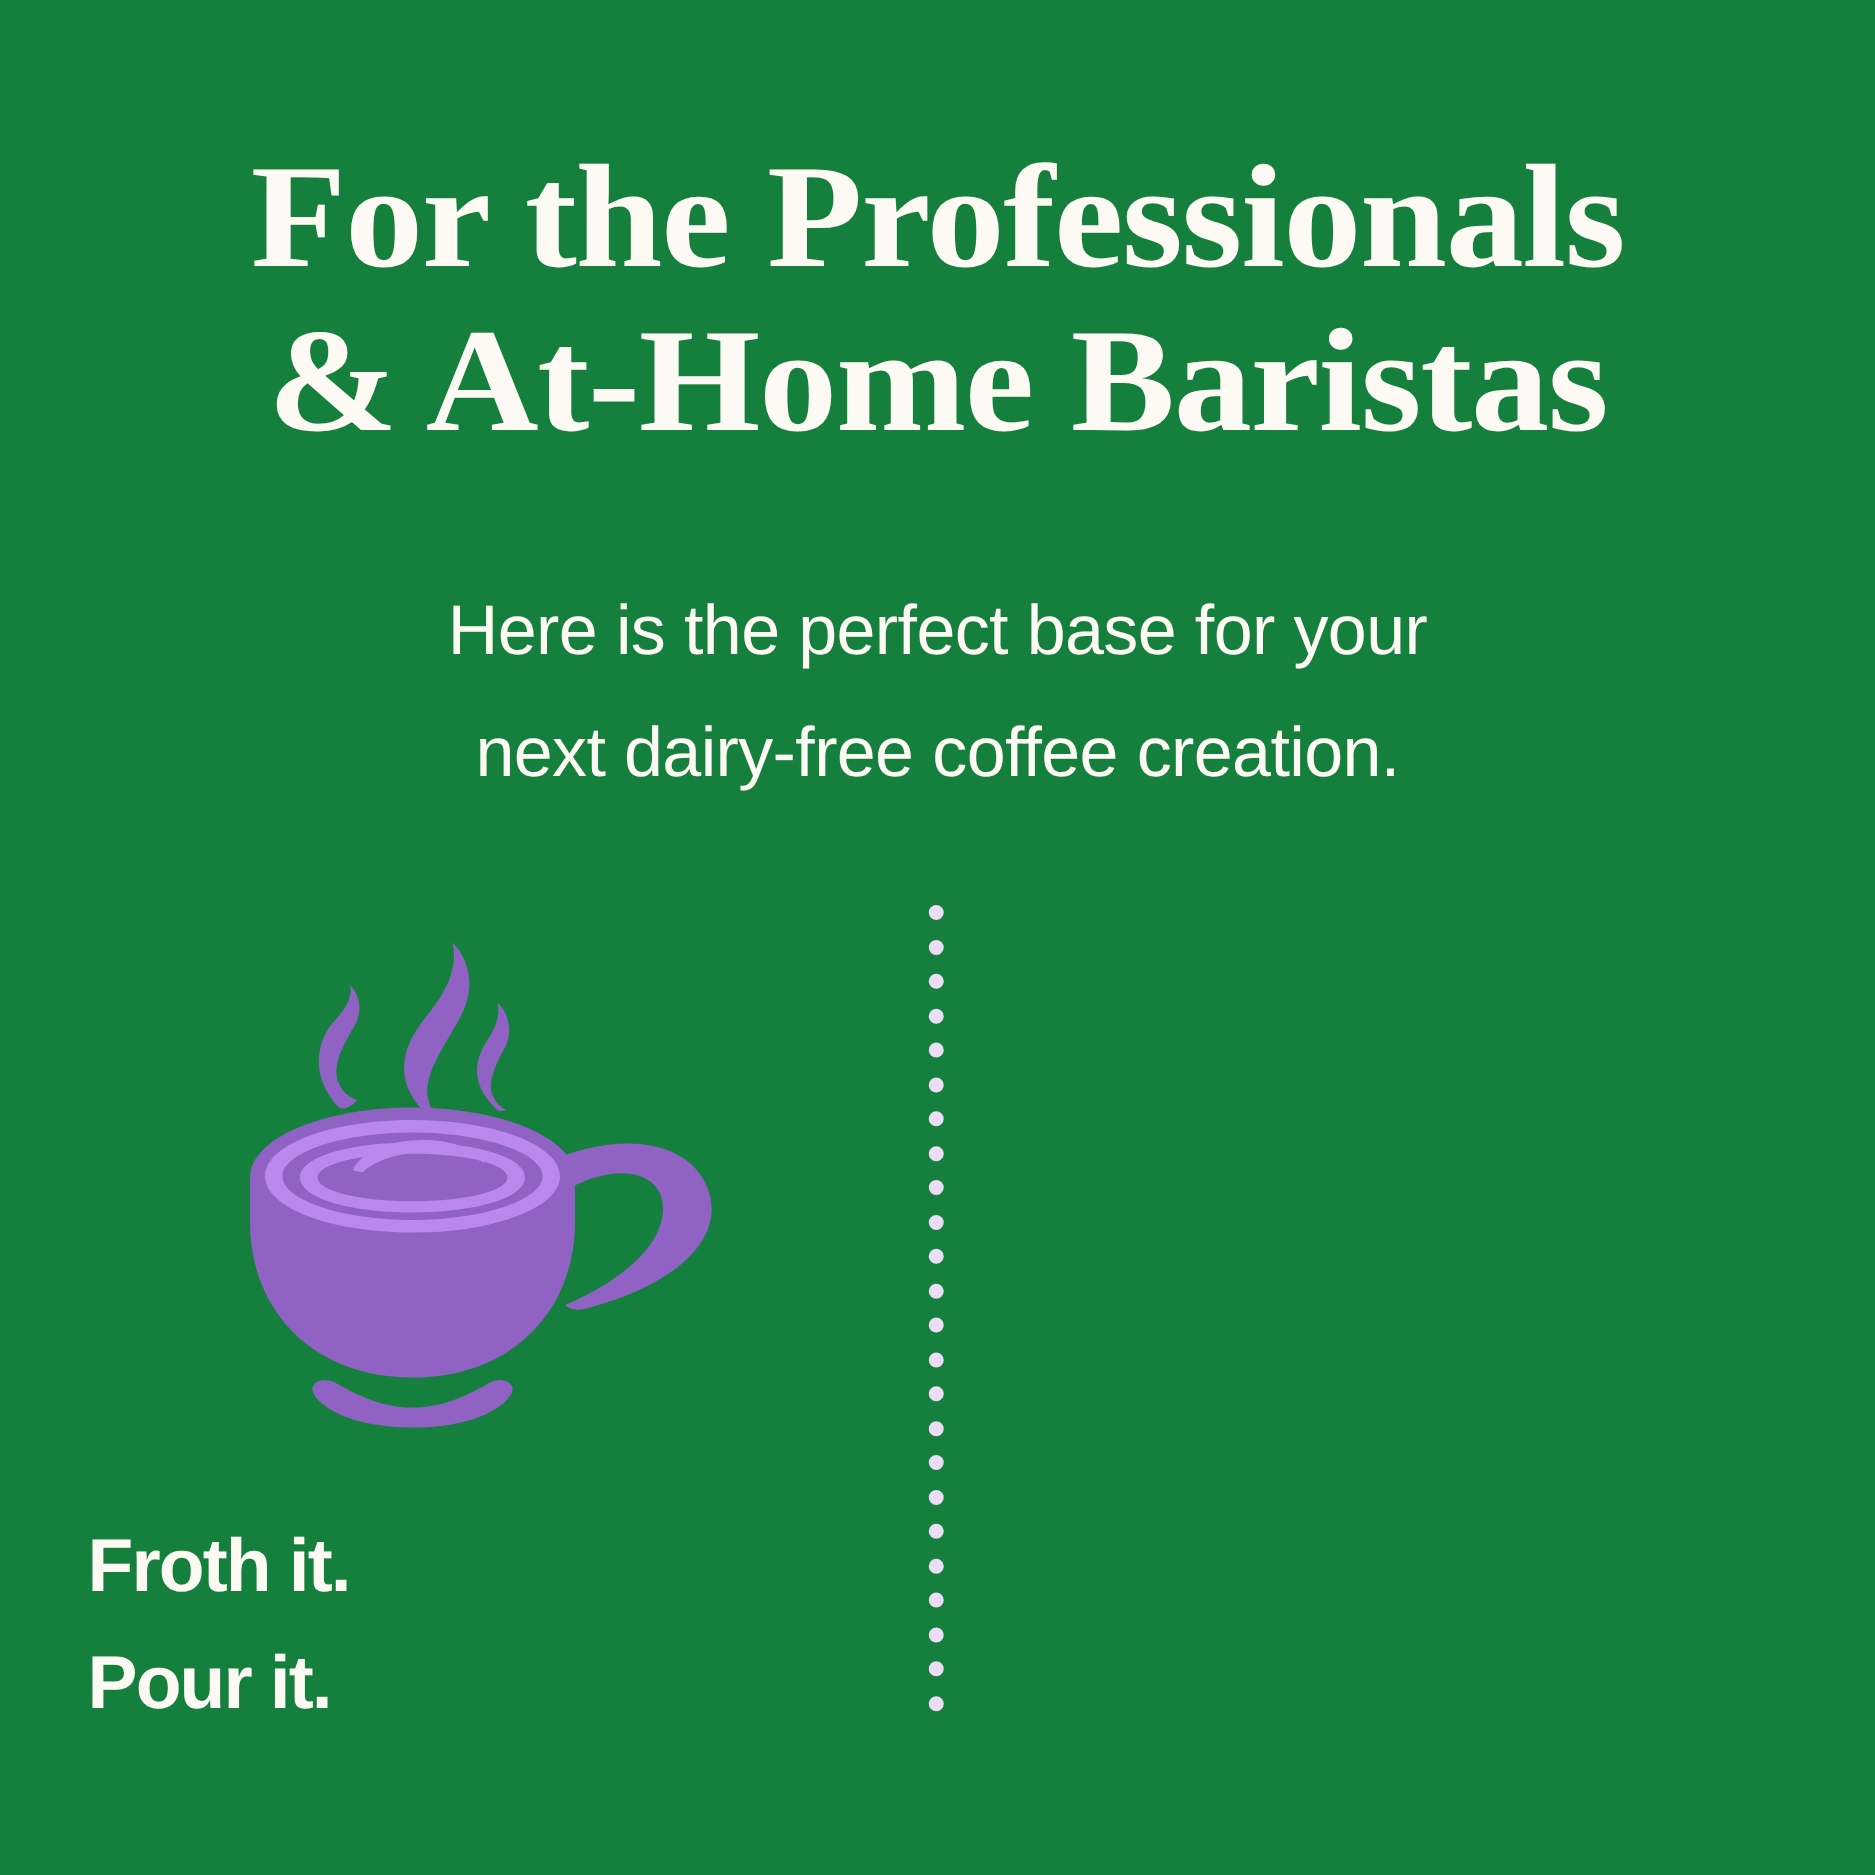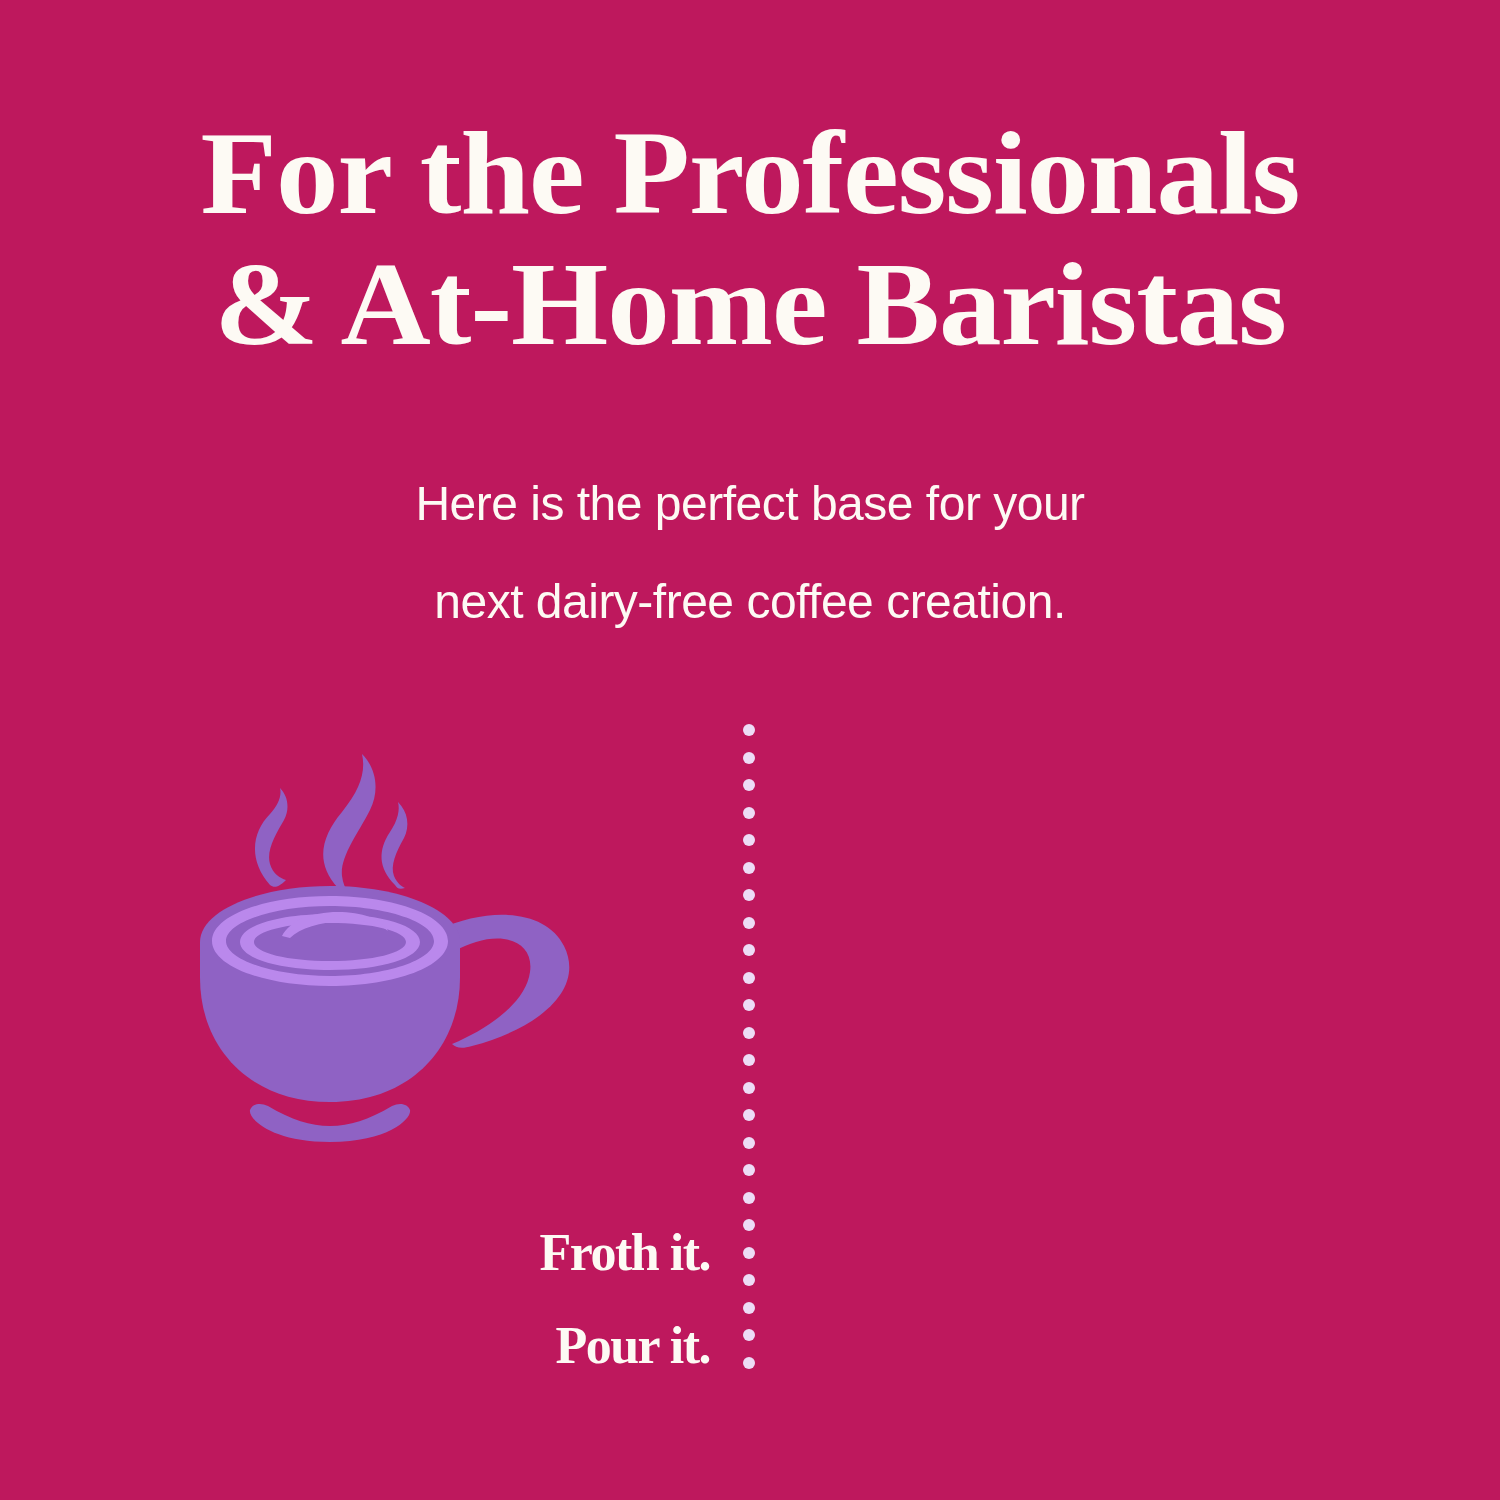--- a/index.html
+++ b/index.html
@@ -13,21 +13,21 @@
     font-family: "Liberation Sans", sans-serif;
     overflow: hidden;
     position: relative;
   }
 
   #page {
     position: absolute;
     left: 0; top: 0;
     width: 1500px;
     height: 1500px;
-    background: #be185d;
+    background: #15803d;
   }
 
   
   .headline {
     position: absolute;
     left: 0;
     top: 108px;
     width: 1500px;
     text-align: center;
     color: #fdfaf4;
@@ -46,21 +46,21 @@
   
   .subtitle {
     position: absolute;
     left: 0;
     top: 455px;
     width: 1500px;
     text-align: center;
     color: #fdfaf4;
     font-family: "Liberation Sans", sans-serif;
     font-weight: normal;
-    font-size: 48px;
+    font-size: 56px;
     line-height: 98px;
     letter-spacing: -0.5px;
   }
   .subtitle .sub-line {
     display: block;
     white-space: nowrap;
   }
 
   
   .divider {
@@ -96,25 +96,25 @@
     display: block;
     position: absolute;
   }
   .icon-cup  { left: 120px; top: 10px; }
   .icon-iced { left: 160px; top: 0px;  }
 
   .caption {
     position: absolute;
     top: 506px;
     width: 640px;
-    text-align: right;
+    text-align: left;
     color: #fdfaf4;
-    font-family: Liberation Serif, serif;
+    font-family: Liberation Sans, sans-serif;
     font-weight: bold;
-    font-size: 52px;
+    font-size: 60px;
     line-height: 93px;
     letter-spacing: -1.5px;
   }
   .caption .cap-line { display: block; white-space: nowrap; }
 </style>
 </head>
 <body>
 
 <div id="page">
 

